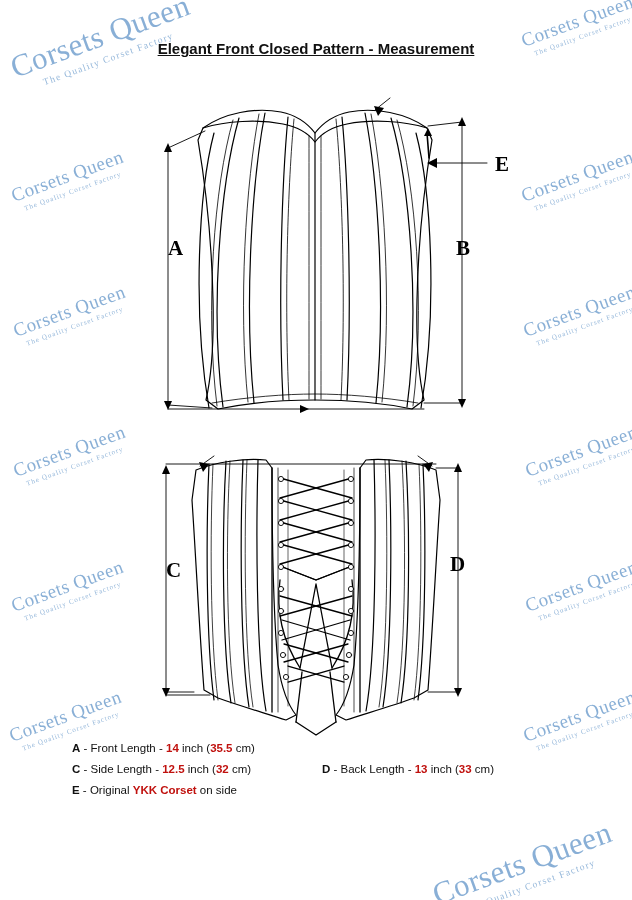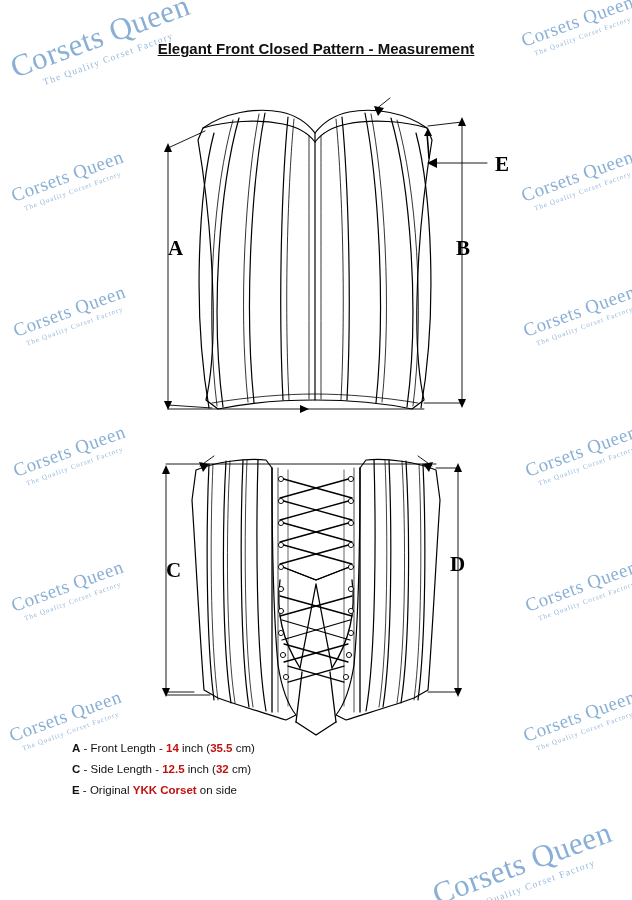--- a/index.html
+++ b/index.html
@@ -364,20 +364,23 @@
     <div class="legend-row">
       <div class="legend-cell">
         <span class="lg-letter">A</span><span> - </span><span class="lg-txt">Front Length</span><span> - </span><span class="lg-red">14</span><span> inch (</span><span class="lg-red">35.5</span><span> cm)</span>
       </div>
     </div>
 
     <div class="legend-row">
       <div class="legend-cell">
         <span class="lg-letter">C</span><span> - </span><span class="lg-txt">Side Length</span><span> - </span><span class="lg-red">12.5</span><span> inch (</span><span class="lg-red">32</span><span> cm)</span>
       </div>
+      <div class="legend-cell">
+        <span class="lg-letter">D</span><span> - </span><span class="lg-txt">Back Length</span><span> - </span><span class="lg-red">13</span><span> inch (</span><span class="lg-red">33</span><span> cm)</span>
+      </div>
     </div>
 
     <div class="legend-row">
       <div class="legend-cell full">
         <span class="lg-letter">E</span><span> - </span><span class="lg-txt">Original </span><span class="lg-red">YKK Corset</span><span class="lg-txt"> on side</span>
       </div>
     </div>
 
   </div>
 

